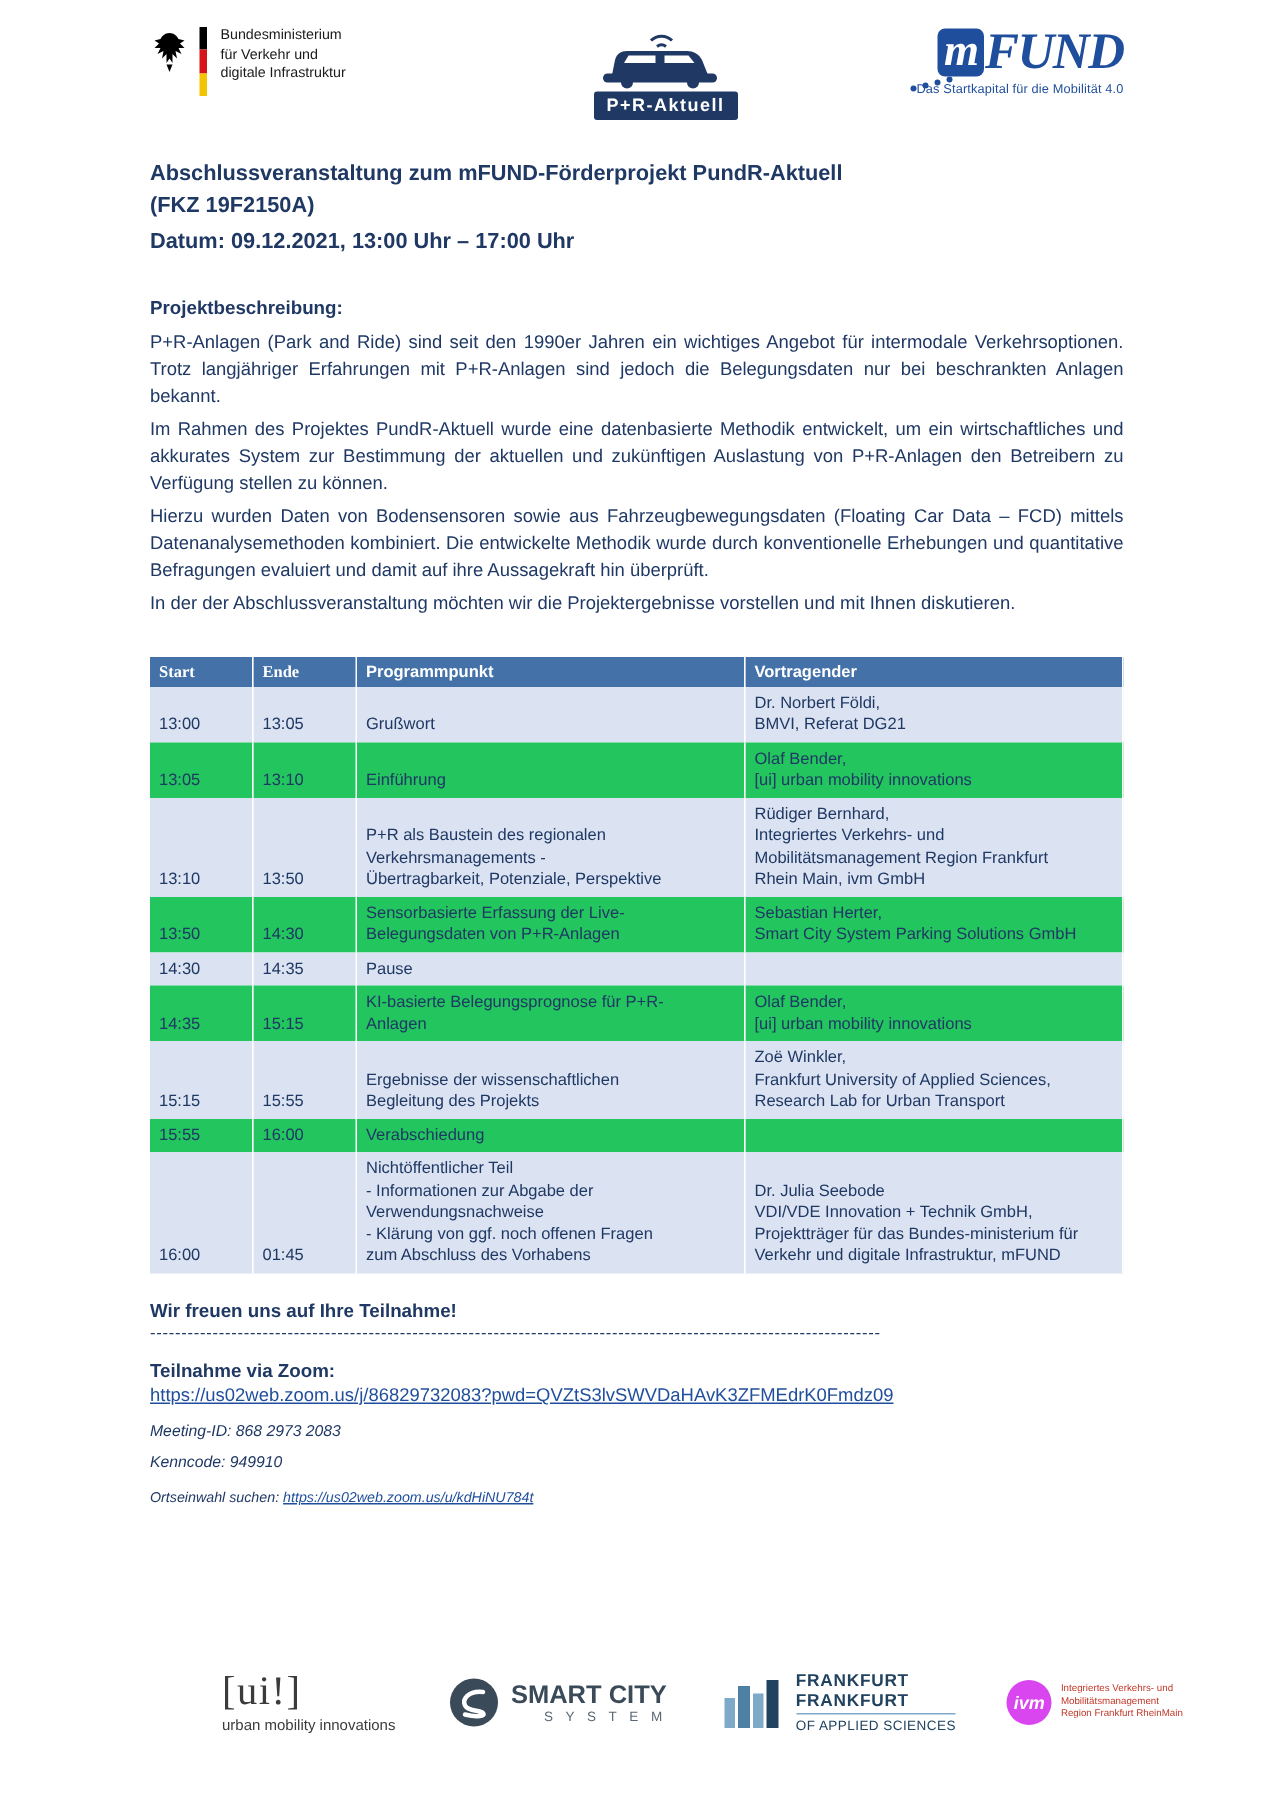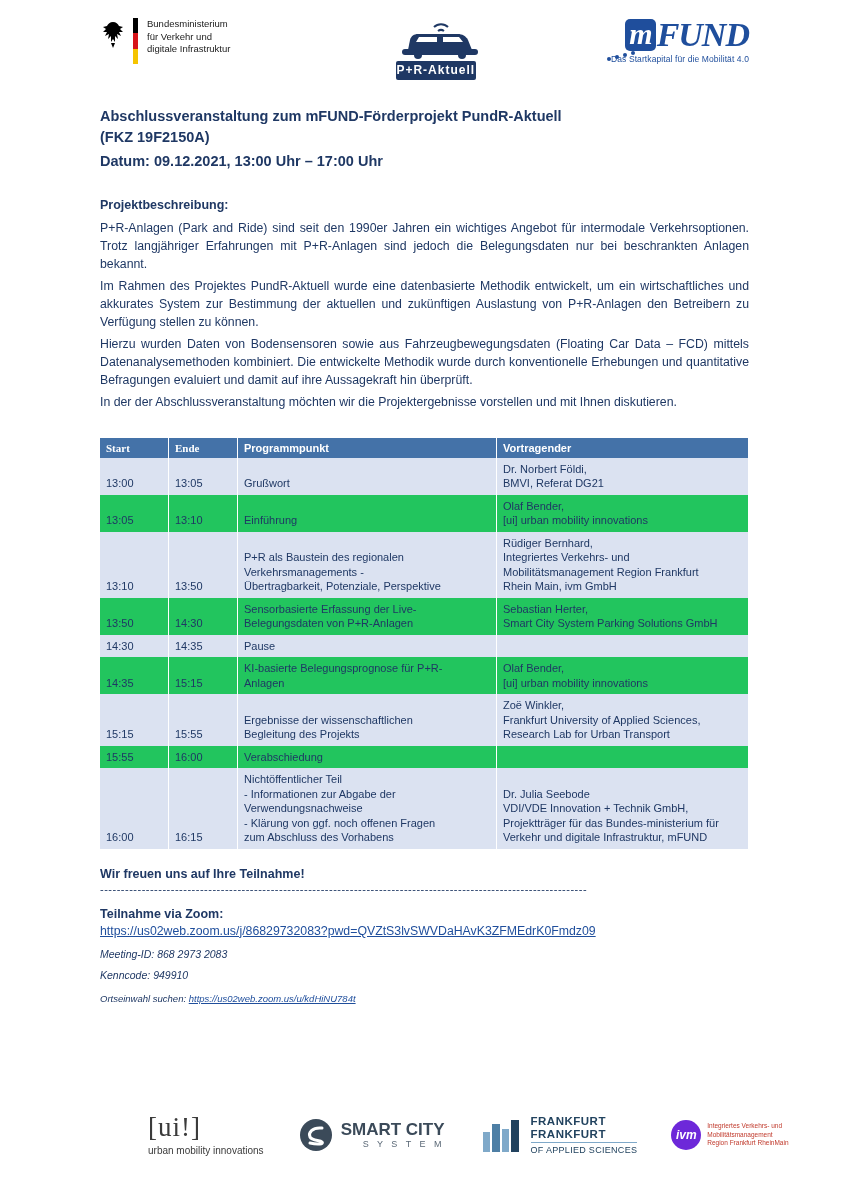--- a/index.html
+++ b/index.html
@@ -67,21 +67,21 @@
     margin-left: 40px;
   }
   .pundr-car {
     position: absolute;
     top: 2px; left: 14px;
     width: 92px; height: 40px;
   }
   .pundr-name {
     position: absolute;
     bottom: 0; left: 14px;
-    width: 80px;
+    width: 96px;
     background: #1f3864;
     color: #ffffff;
     font-size: 12px;
     font-weight: bold;
     letter-spacing: 1px;
     text-align: center;
     padding: 2px 0 3px 0;
     border-radius: 2px;
   }
 
@@ -262,21 +262,21 @@
   .sc-text .sc-b {
     font-size: 9px; color: #5a6876; letter-spacing: 3px; text-align: right;
   }
   .fra-logo { display: flex; align-items: center; gap: 6px; }
   .fra-text .f1 { font-size: 11.5px; font-weight: bold; color: #22435f; line-height: 1.1; letter-spacing: .5px;}
   .fra-text .f2 { font-size: 11.5px; font-weight: bold; color: #22435f; line-height: 1.1; letter-spacing: .5px;}
   .fra-text .f3 { font-size: 9px; color: #22435f; letter-spacing: .3px; border-top: 1px solid #7fa9c9; padding-top: 2px; margin-top: 2px;}
   .ivm-logo { display: flex; align-items: center; gap: 6px; }
   .ivm-circle {
     width: 30px; height: 30px; border-radius: 50%;
-    background: #6d28d9; color: #ffffff;
+    background: #d946ef; color: #ffffff;
     font-size: 12px; font-style: italic; font-weight: bold;
     display: flex; align-items: center; justify-content: center;
   }
   .ivm-text { font-size: 6.5px; color: #c0392b; line-height: 1.35; }
 </style>
 </head>
 <body>
 
 <div class="page">
 
@@ -438,21 +438,21 @@
       <tr class="plain">
         <td class="col-start">15:55</td>
         <td class="col-end">16:00</td>
         <td class="col-prog">
           <span class="cellline">Verabschiedung</span>
         </td>
         <td></td>
       </tr>
       <tr class="alt">
         <td class="col-start">16:00</td>
-        <td class="col-end">16:15</td>
+        <td class="col-end">01:45</td>
         <td class="col-prog">
           <span class="cellline">Nichtöffentlicher Teil</span>
           <span class="cellline">- Informationen zur Abgabe der</span>
           <span class="cellline">Verwendungsnachweise</span>
           <span class="cellline">- Klärung von ggf. noch offenen Fragen</span>
           <span class="cellline">zum Abschluss des Vorhabens</span>
         </td>
         <td>
           <span class="cellline">Dr. Julia Seebode</span>
           <span class="cellline">VDI/VDE Innovation + Technik GmbH,</span>

